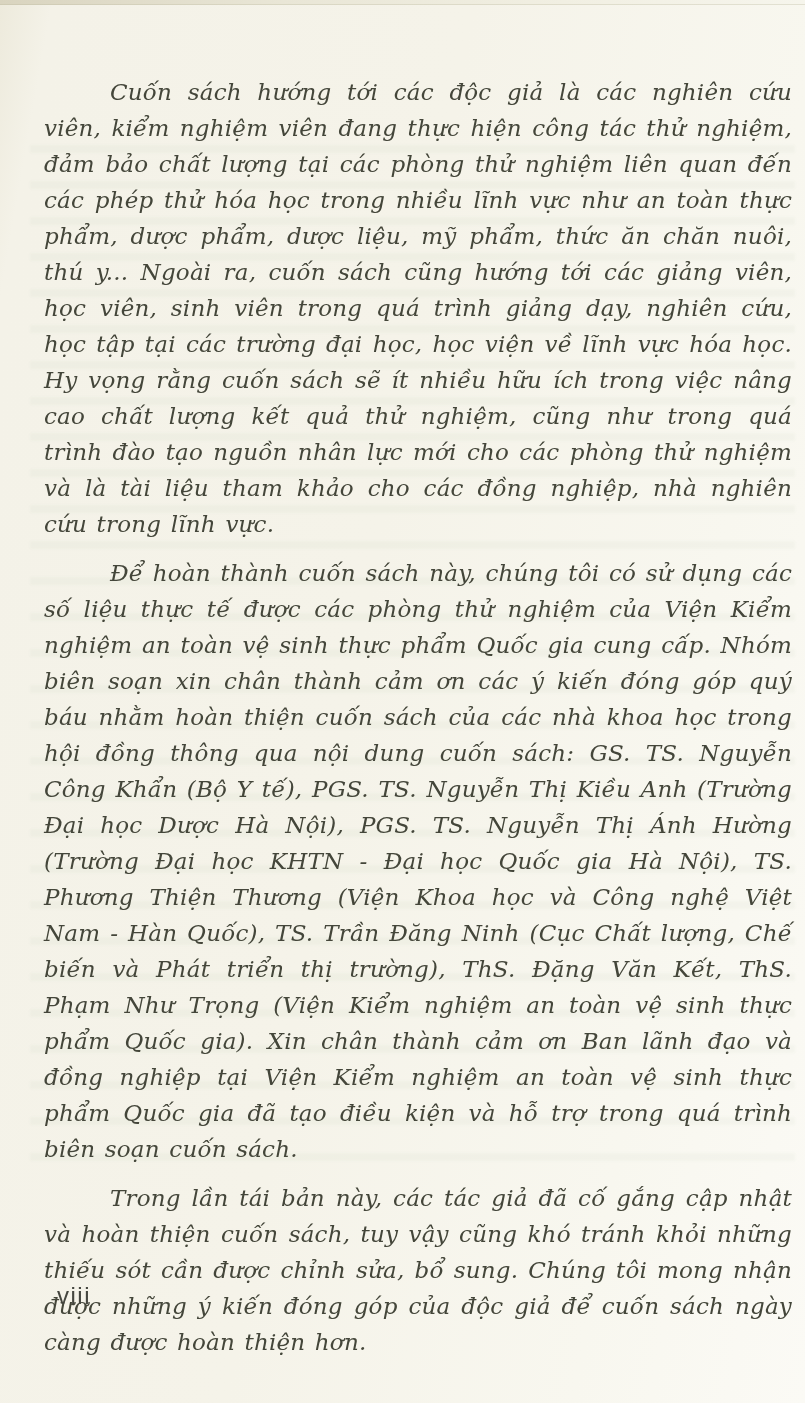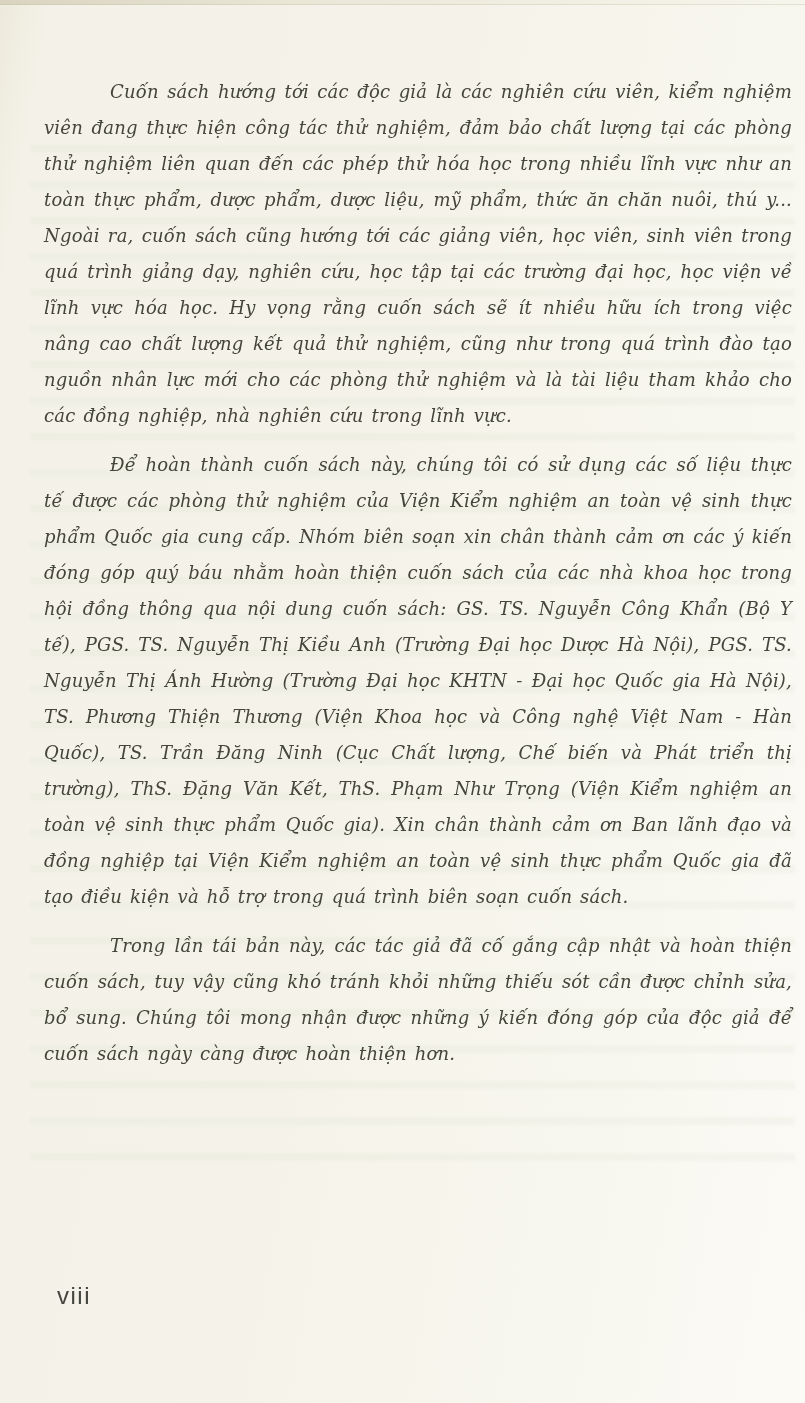--- a/index.html
+++ b/index.html
@@ -45,21 +45,21 @@
   }
   .text-block {
     position: absolute;
     left: 44px;
     width: 748px;
     top: 74px;
     color: var(--ink);
   }
   .body-par {
     font-style: italic;
-    font-size: 18px;
+    font-size: 23px;
     line-height: 36px;
     text-align: justify;
     text-indent: 66px;
     margin-bottom: 13px;
     letter-spacing: 0.2px;
     word-spacing: 2px;
   }
   .page-number {
     position: absolute;
     left: 57px;

